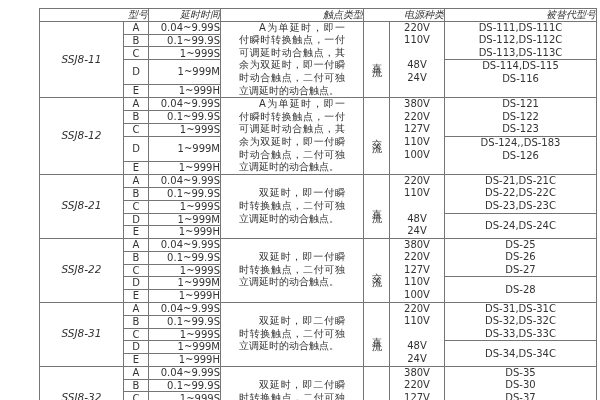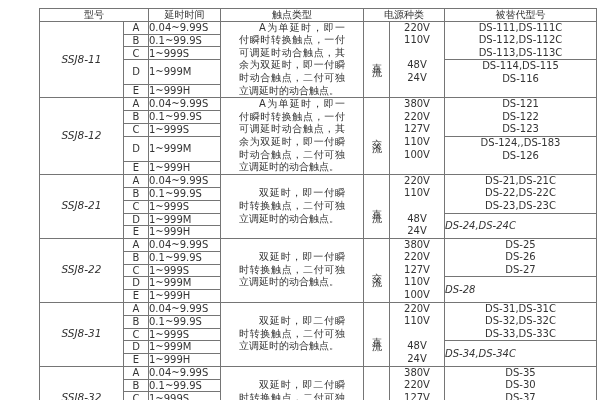--- a/index.html
+++ b/index.html
@@ -22,24 +22,24 @@
   .spec th, .spec td {
     border: 1px solid #757575;
     padding: 0;
     font-size: 10px;
     font-weight: normal;
     height: 11.6px;
     line-height: 11.6px;
     overflow: hidden;
     white-space: nowrap;
   }
-  .spec th { text-align: center; }
+  .spec th { text-align: right; font-style: italic; }
   td.model  { text-align: center; font-size: 10.5px; font-style: italic; }
   td.letter { text-align: center; }
-  td.delay  { text-align: left; }
+  td.delay  { text-align: right; }
   td.contact {
     vertical-align: middle;
     padding: 0 18px;
     white-space: normal;
   }
   td.contact .ctxt {
     text-indent: 2em;
     text-align: justify;
     line-height: 12.6px;
     font-size: 10px;
@@ -51,21 +51,21 @@
     text-orientation: upright;
     letter-spacing: 4px;
     line-height: 1;
   }
   td.volts { vertical-align: top; }
   td.volts .vline { height: 12.6px; line-height: 12.6px; text-align: center; }
   td.reps-top { vertical-align: top; }
   td.reps-top .rline { height: 12.6px; line-height: 12.6px; text-align: center; }
   td.reps-bottom-list { vertical-align: top; }
   td.reps-bottom-list .rline { height: 12.6px; line-height: 12.6px; text-align: center; }
-  td.reps-bottom-center { vertical-align: middle; text-align: left; font-style: italic; }
+  td.reps-bottom-center { vertical-align: middle; text-align: center; }
 </style>
 </head>
 <body>
 
 <table class="spec">
   <colgroup>
     <col style="width:84px">
       <col style="width:25px">
       <col style="width:72px">
     <col style="width:143px">

